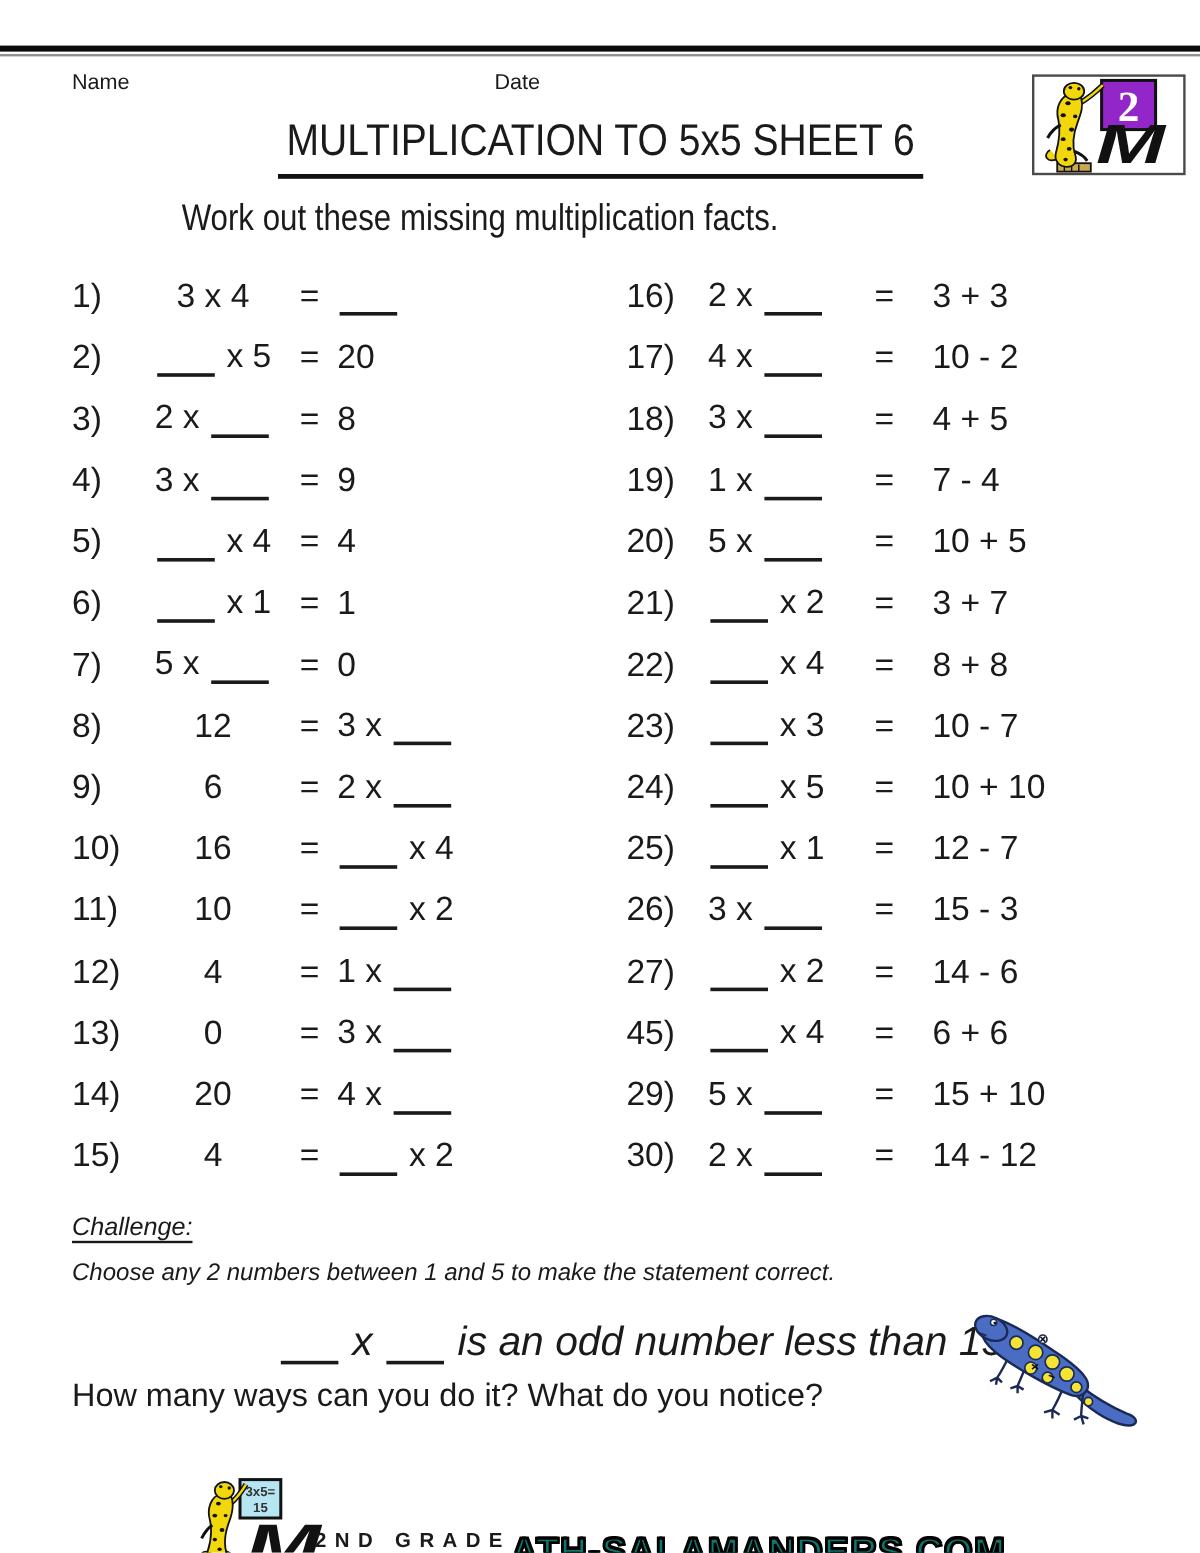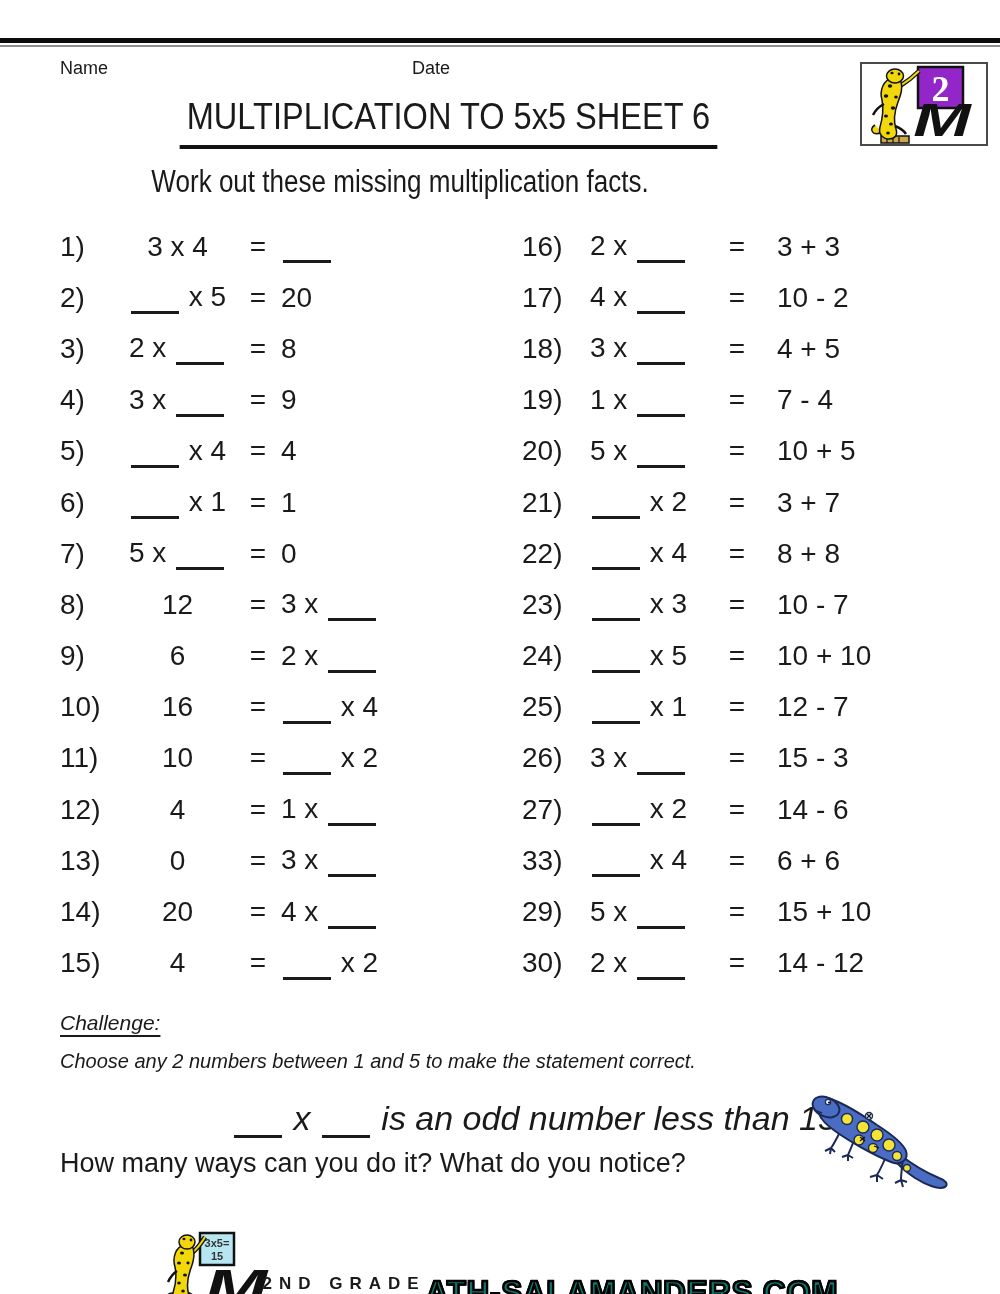--- a/index.html
+++ b/index.html
@@ -7,21 +7,21 @@
         font-family:"Liberation Sans",sans-serif;color:#1a1a1a;padding-left:48px;}
   .rule-black{position:absolute;left:0;top:38px;width:1000px;height:5px;background:#0b0b0b;}
   .rule-gray{position:absolute;left:0;top:45px;width:1000px;height:2px;background:#8f8f8f;}
   .name-label{position:absolute;left:60px;top:58px;font-size:18px;}
   .date-label{position:absolute;left:412px;top:58px;font-size:18px;}
 
   .logo-box{position:absolute;left:860px;top:62px;width:124px;height:80px;background:#fff;
             border:2px solid #4a4a4a;}
   .logo-box svg{overflow:visible;}
 
-  .title-wrap{position:absolute;left:0;top:96px;width:896px;text-align:center;}
+  .title-wrap{position:absolute;left:0;top:96px;width:1000px;text-align:center;}
   .title{display:inline-block;font-size:37px;line-height:1.15;white-space:nowrap;
          transform:scaleX(0.88);transform-origin:center;
          border-bottom:4px solid #111;padding:0 8px 6px;}
   .subtitle-wrap{position:absolute;left:0;top:164px;width:800px;text-align:center;}
   .subtitle{display:inline-block;font-size:31px;white-space:nowrap;
             transform:scaleX(0.84);transform-origin:center;}
 
   .problems{position:absolute;top:221px;}
   #problems-left{left:0;}
   #problems-right{left:522px;}
@@ -296,21 +296,21 @@
   </div>
 
   <div class="row right">
     <span class="c-num">27)</span>
     <span class="c-expr"><span class="blank"></span> x 2</span>
     <span class="c-eq">=</span>
     <span class="c-ans">14 - 6</span>
   </div>
 
   <div class="row right">
-    <span class="c-num">33)</span>
+    <span class="c-num">45)</span>
     <span class="c-expr"><span class="blank"></span> x 4</span>
     <span class="c-eq">=</span>
     <span class="c-ans">6 + 6</span>
   </div>
 
   <div class="row right">
     <span class="c-num">29)</span>
     <span class="c-expr">5 x <span class="blank"></span></span>
     <span class="c-eq">=</span>
     <span class="c-ans">15 + 10</span>

